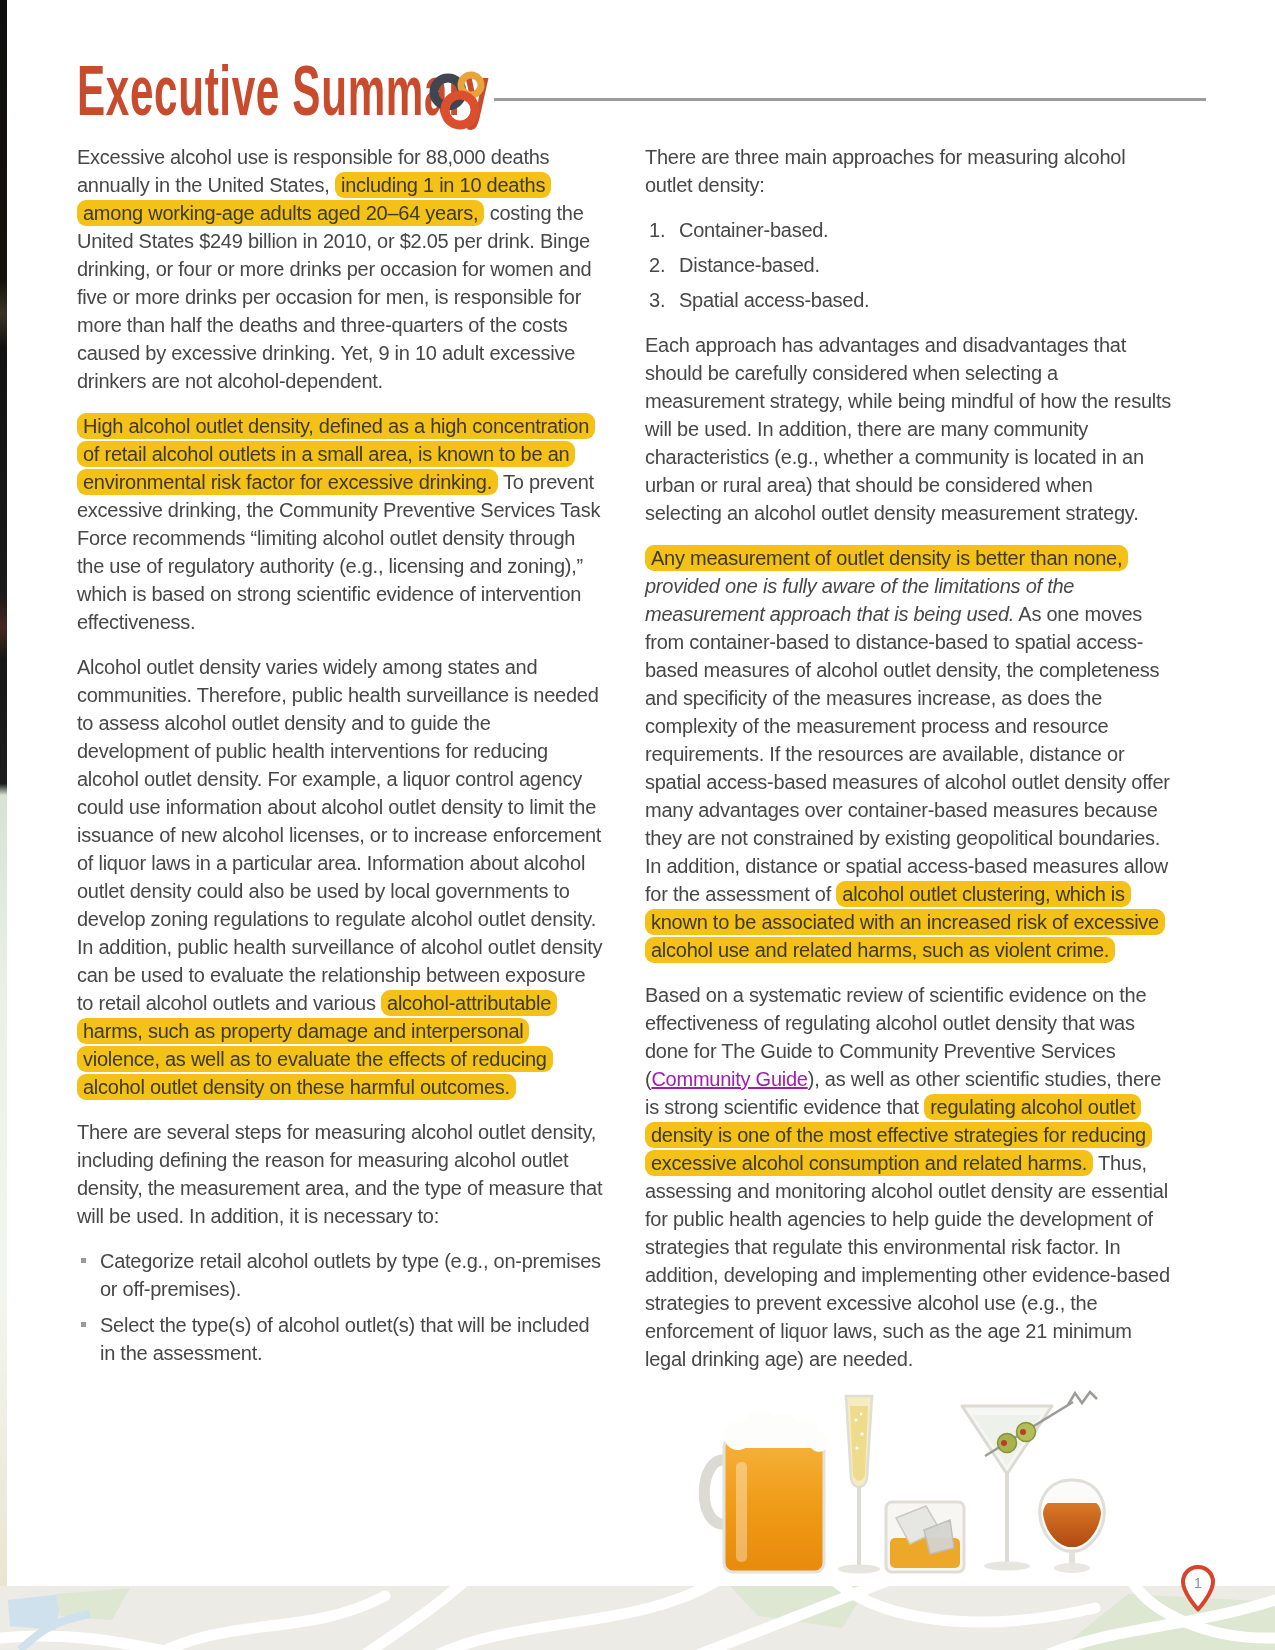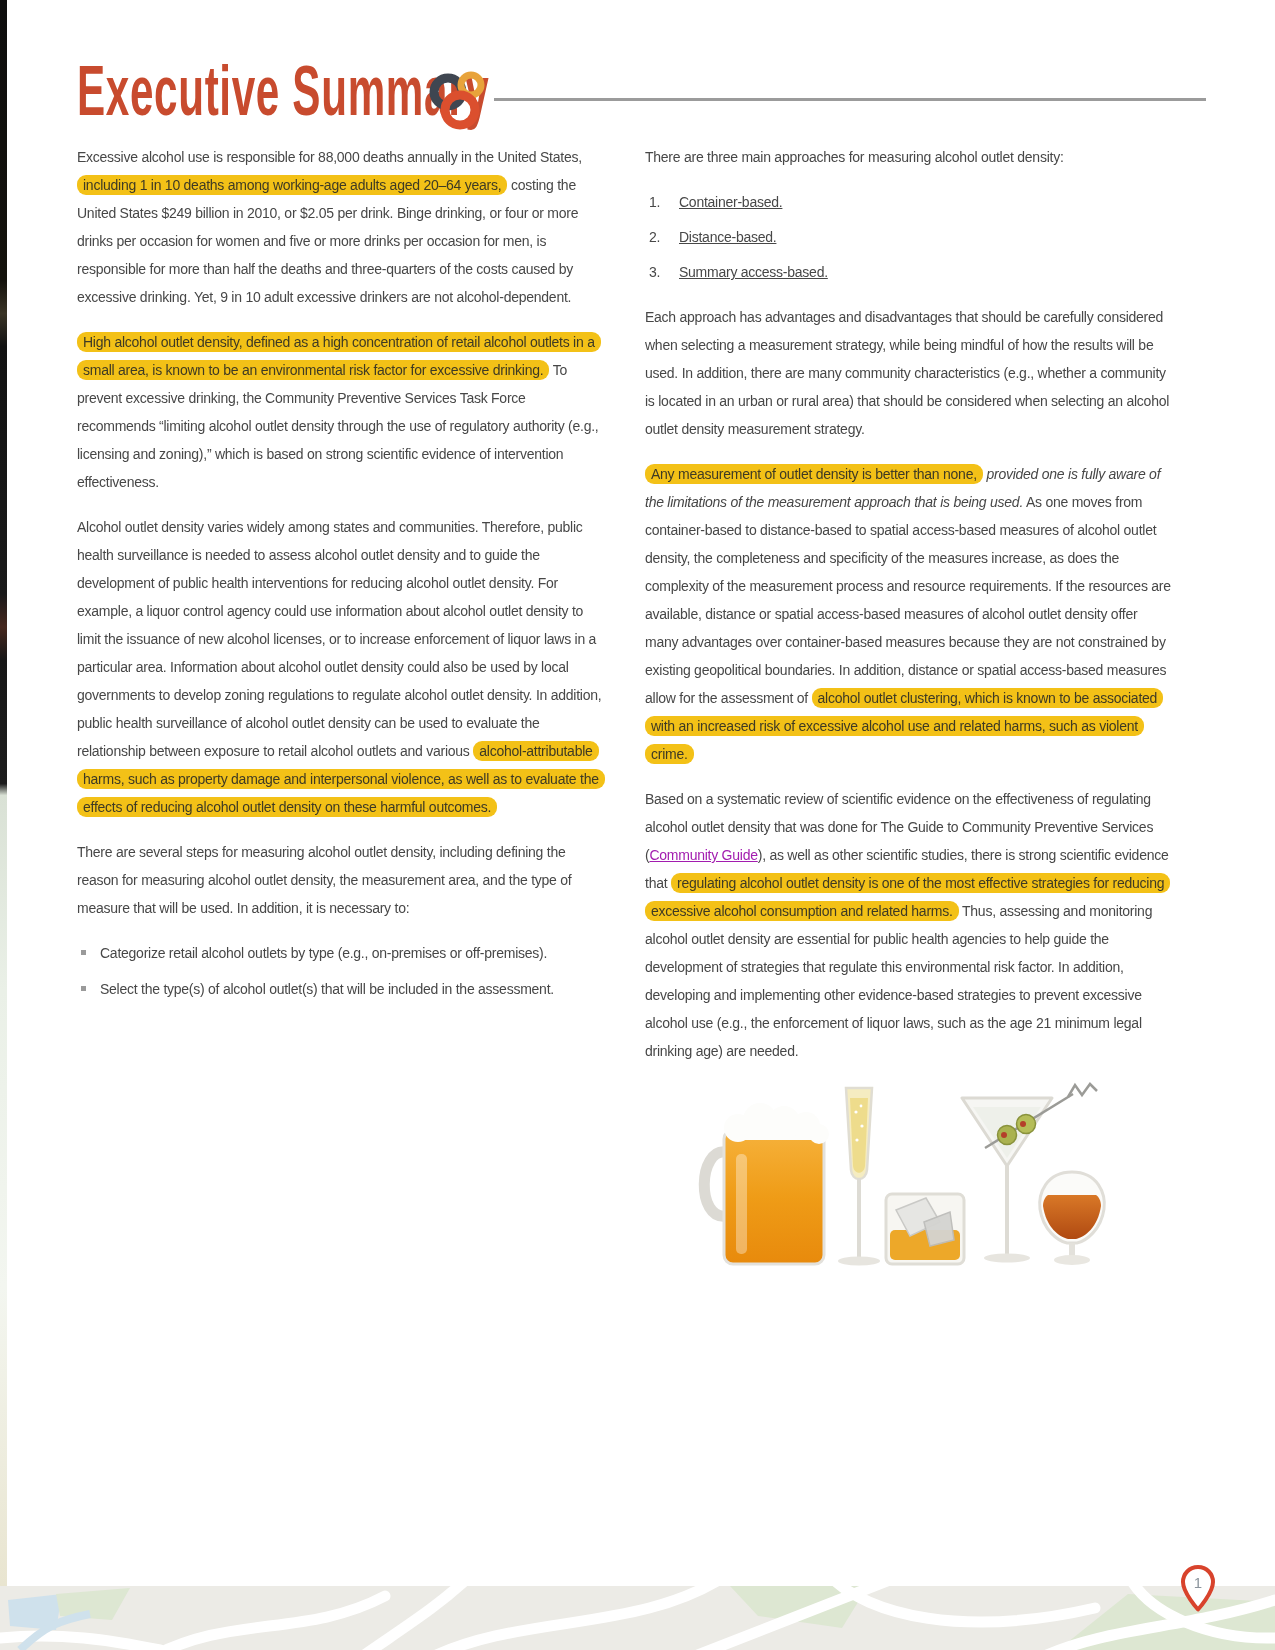--- a/index.html
+++ b/index.html
@@ -19,35 +19,35 @@
   .title-inner {
     display:inline-block; font-size:66px; font-weight:700; color:#c84b2e;
     transform:scale(0.64,1.06); transform-origin:left top; white-space:nowrap;
     letter-spacing:1px; line-height:1;
   }
   .rings { position:absolute; left:424px; top:70px; }
   .rule { position:absolute; left:494px; top:98px; width:712px; height:3px; background:#9b9b9b; }
 
   
   .columns { position:absolute; left:77px; top:143px; width:1094px; display:flex; gap:42px; }
-  .col { width:526px; font-size:14px; line-height:28px; letter-spacing:-0.25px; color:#474747; }
+  .col { width:526px; font-size:20px; line-height:28px; letter-spacing:-0.25px; color:#474747; }
   .col p { margin:0 0 17px 0; }
   .seg-highlight {
     background:#f3c117; color:#3e3a24; padding:2px 6px; border-radius:9px;
     -webkit-box-decoration-break:clone; box-decoration-break:clone;
   }
   .seg-italic { font-style:italic; }
   a.seg-link { color:#a21caf; text-decoration:underline; cursor:pointer; }
 
   ul.bullet-list { list-style:none; margin:0 0 17px 0; padding:0; }
   ul.bullet-list li { position:relative; padding-left:23px; margin:0 0 8px 0; }
   ul.bullet-list li::before {
     content:""; position:absolute; left:4px; top:11px; width:5px; height:5px; background:#9a9a9a;
   }
-  ol.numbered-list { list-style:none; margin:0 0 17px 0; padding:0; counter-reset:num;text-decoration:underline; }
+  ol.numbered-list { list-style:none; margin:0 0 17px 0; padding:0; counter-reset:num; }
   ol.numbered-list li { position:relative; padding-left:34px; margin:0 0 7px 0; counter-increment:num; }
   ol.numbered-list li::before { content:counter(num) "."; position:absolute; left:4px; color:#474747; }
 
   
   .drinks { margin:14px 0 0 45px; width:420px; }
 
   
   .map-strip { position:absolute; left:0; bottom:0; width:1275px; height:64px; }
   
   .page-pin { position:absolute; left:1181px; top:1565px; width:34px; height:47px; }
@@ -84,21 +84,21 @@
           <li><span class="seg-normal">Categorize retail alcohol outlets by type (e.g., on-premises or off-premises).</span></li>
           <li><span class="seg-normal">Select the type(s) of alcohol outlet(s) that will be included in the assessment.</span></li>
         </ul>
       </section>
     <section class="col">
       <div>
           <p><span class="seg-normal">There are three main approaches for measuring alcohol outlet density:</span></p>
           <ol class="numbered-list">
             <li><span class="seg-normal">Container-based.</span></li>
             <li><span class="seg-normal">Distance-based.</span></li>
-            <li><span class="seg-normal">Summary access-based.</span></li>
+            <li><span class="seg-normal">Spatial access-based.</span></li>
           </ol>
           <p><span class="seg-normal">Each approach has advantages and disadvantages that should be carefully considered when selecting a measurement strategy, while being mindful of how the results will be used. In addition, there are many community characteristics (e.g., whether a community is located in an urban or rural area) that should be considered when selecting an alcohol outlet density measurement strategy.</span></p>
           <p><span class="seg-highlight">Any measurement of outlet density is better than none,</span><span class="seg-italic"> provided one is fully aware of the limitations of the measurement approach that is being used.</span><span class="seg-normal"> As one moves from container-based to distance-based to spatial access-based measures of alcohol outlet density, the completeness and specificity of the measures increase, as does the complexity of the measurement process and resource requirements. If the resources are available, distance or spatial access-based measures of alcohol outlet density offer many advantages over container-based measures because they are not constrained by existing geopolitical boundaries. In addition, distance or spatial access-based measures allow for the assessment of </span><span class="seg-highlight">alcohol outlet clustering, which is known to be associated with an increased risk of excessive alcohol use and related harms, such as violent crime.</span></p>
           <p><span class="seg-normal">Based on a systematic review of scientific evidence on the effectiveness of regulating alcohol outlet density that was done for The Guide to Community Preventive Services (</span><a class="seg-link" href="#">Community Guide</a><span class="seg-normal">), as well as other scientific studies, there is strong scientific evidence that </span><span class="seg-highlight">regulating alcohol outlet density is one of the most effective strategies for reducing excessive alcohol consumption and related harms.</span><span class="seg-normal"> Thus, assessing and monitoring alcohol outlet density are essential for public health agencies to help guide the development of strategies that regulate this environmental risk factor. In addition, developing and implementing other evidence-based strategies to prevent excessive alcohol use (e.g., the enforcement of liquor laws, such as the age 21 minimum legal drinking age) are needed.</span></p>
         </div>
 
       <figure class="drinks" style="margin-top:10px;">
         <svg width="420" height="190" viewBox="0 0 420 190">
           <defs>
             <linearGradient id="beerGrad" x1="0" y1="0" x2="0" y2="1">

